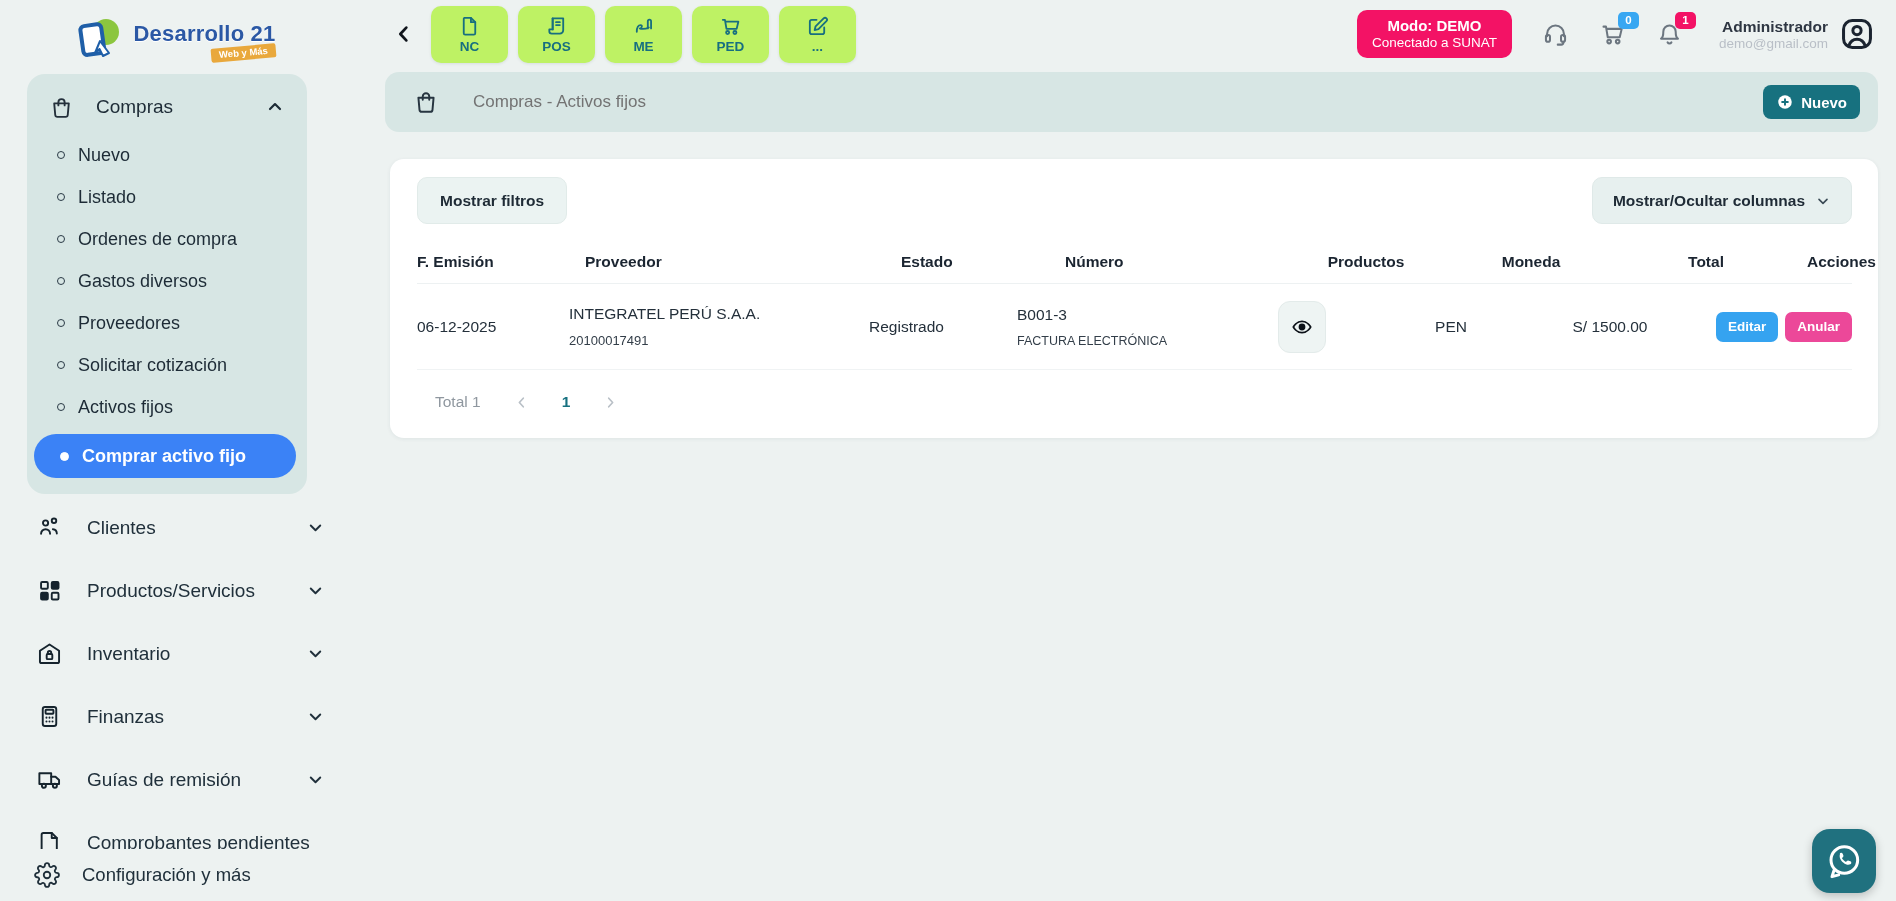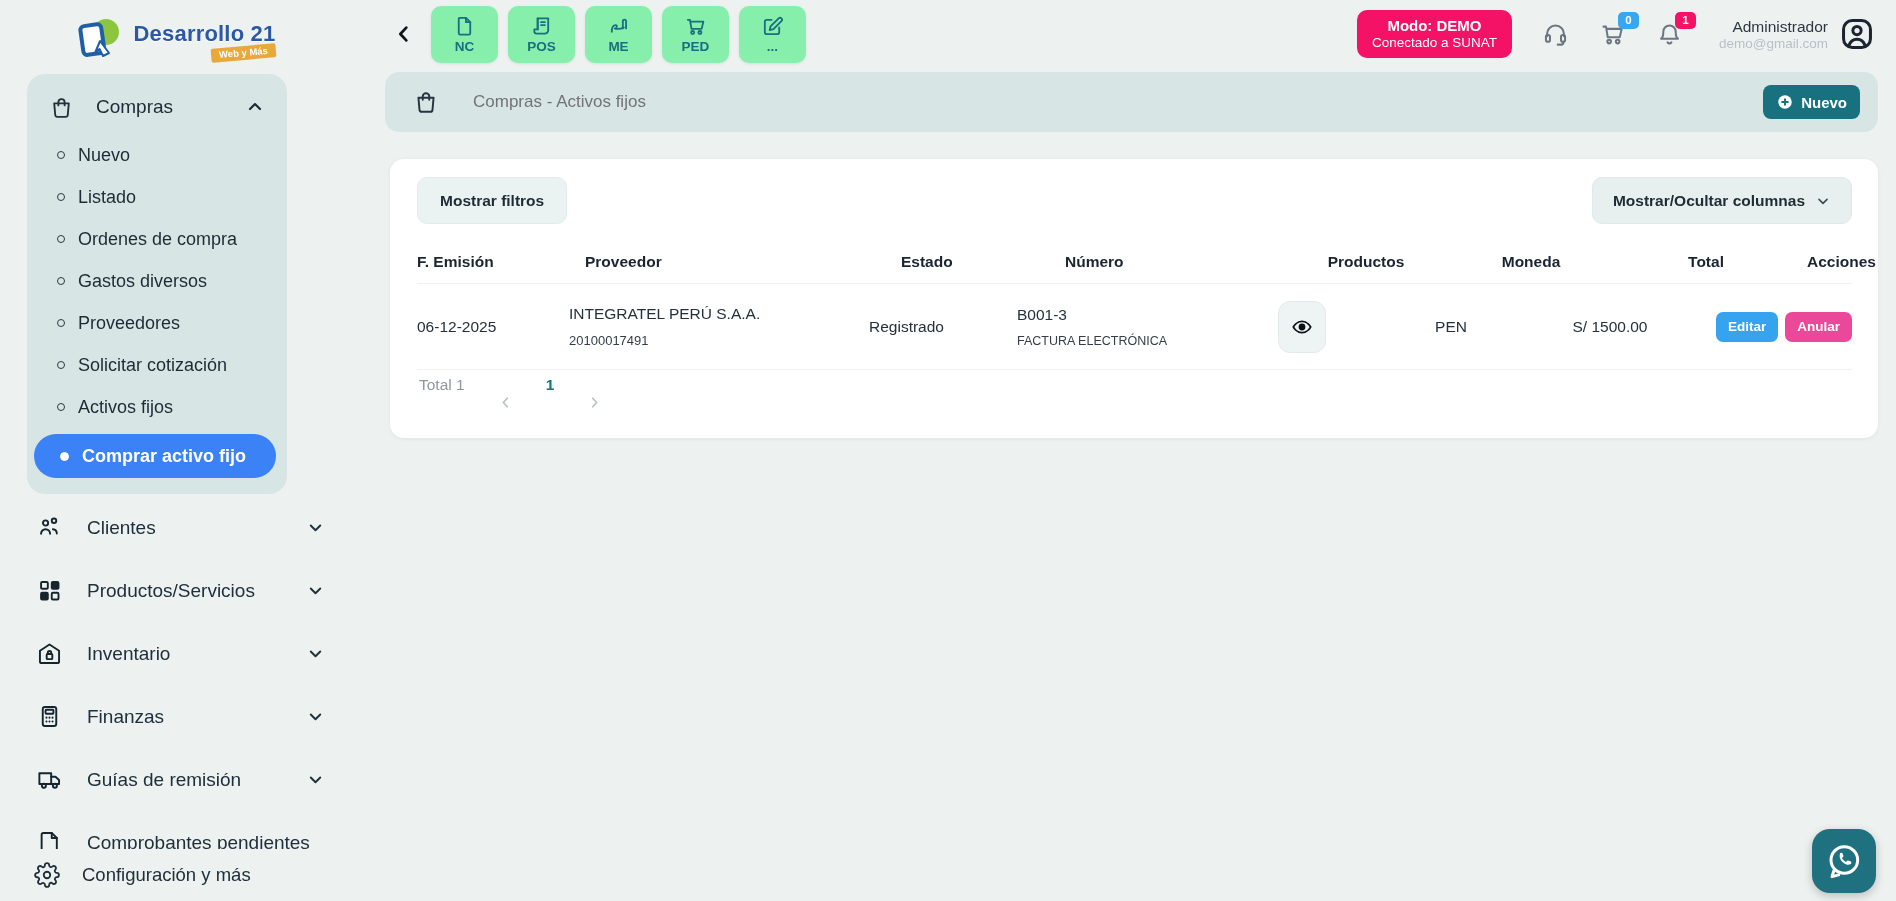--- a/index.html
+++ b/index.html
@@ -13,21 +13,21 @@
   }
   svg { display:block; }
 
   
   .sidebar { flex:0 0 351px; width:351px; height:100%; position:relative; overflow:hidden; }
   .brand { height:72px; display:flex; align-items:center; justify-content:center; gap:8px; padding-top:8px; cursor:pointer; }
   .brand-text { position:relative; }
   .brand-name { font-size:22px; font-weight:800; color:#2b58a5; letter-spacing:.2px; text-shadow:0 1px 0 #fff; }
   .brand-tag { width:max-content; margin-left:auto; margin-top:-1px; background:#e9a83c; color:#fff; font-size:9.5px; font-weight:700; padding:1px 8px 2px; border-radius:2px; transform:rotate(-5deg); }
 
-  .panel { margin:2px 0 0 27px; width:260px; background:#d7e6e4; border-radius:18px; padding:12px 0 16px; }
+  .panel { margin:2px 0 0 27px; width:280px; background:#d7e6e4; border-radius:18px; padding:12px 0 16px; }
   .panel-head { display:flex; align-items:center; gap:22px; height:42px; padding:0 22px; cursor:pointer; }
   .panel-head .p-label { font-size:19px; color:#1d2b36; }
   .panel-head .chev { margin-left:auto; color:#1d2b36; }
   .panel-items { list-style:none; margin-top:6px; }
   .panel-items li { height:42px; display:flex; align-items:center; gap:13px; padding-left:30px; font-size:18px; color:#1d2b36; cursor:pointer; }
   .dot { flex:0 0 auto; width:8px; height:8px; border:1.6px solid #2a3a46; border-radius:50%; }
   .active-pill { margin:6px 11px 0 7px; height:44px; background:#3b82f6; border-radius:22px; display:flex; align-items:center; gap:13px; padding-left:26px; color:#fff; font-weight:700; font-size:18px; cursor:pointer; }
   .active-pill .dot { width:9px; height:9px; background:#fff; border-color:#fff; }
 
   .nav { margin-top:2px; }
@@ -36,34 +36,34 @@
   .nav-row .chev { margin-left:auto; color:#20303b; }
 
   .side-footer { position:absolute; left:0; right:0; bottom:0; height:52px; background:#edf2f1; display:flex; align-items:center; gap:22px; padding-left:34px; font-size:18.5px; color:#20303b; cursor:pointer; }
 
   
   .main { flex:1; display:flex; flex-direction:column; min-width:0; }
 
   .topbar { height:64px; display:flex; align-items:center; padding:4px 20px 0 42px; }
   .back-btn { background:none; border:none; color:#10151c; cursor:pointer; padding:0; }
   .shortcuts { display:flex; gap:10px; margin-left:16px; }
-  .shortcut { width:67px; height:57px; background:#86efac; border:none; border-radius:10px; box-shadow:0 1px 3px rgba(30,60,70,.10); display:flex; flex-direction:column; align-items:center; justify-content:center; color:#176f80; cursor:pointer; }
+  .shortcut { width:77px; height:57px; background:#bef264; border:none; border-radius:10px; box-shadow:0 1px 3px rgba(30,60,70,.10); display:flex; flex-direction:column; align-items:center; justify-content:center; color:#176f80; cursor:pointer; }
   .shortcut .lbl { font-size:13.5px; font-weight:700; margin-top:1px; color:#176f80; font-family:"Liberation Sans", sans-serif; }
 
   .mode-badge { margin-left:auto; background:#f31265; color:#fff; border-radius:10px; text-align:center; padding:7px 15px 8px; cursor:default; }
   .mode-badge .l1 { font-size:15px; font-weight:700; }
   .mode-badge .l2 { font-size:13.5px; margin-top:1px; }
 
   .top-icon { position:relative; margin-left:30px; background:none; border:none; color:#6c7680; cursor:pointer; padding:0; }
   .badge { position:absolute; top:-9px; right:-13px; min-width:21px; height:17px; border-radius:5px; color:#fff; font-size:11.5px; font-weight:700; display:flex; align-items:center; justify-content:center; padding:0 5px; }
   .badge.blue { background:#38a7f2; }
   .badge.pink { background:#f31265; }
 
   .user { margin-left:36px; text-align:right; cursor:pointer; }
-  .user .name { font-size:15.5px; font-weight:400; color:#2e3642; }
+  .user .name { font-size:15.5px; font-weight:700; color:#2e3642; }
   .user .email { font-size:13.5px; color:#b9bfc7; }
   .avatar { margin-left:10px; background:none; border:none; color:#1b2430; cursor:pointer; padding:0; }
 
   .breadcrumb { margin:8px 18px 0 34px; height:60px; background:#d7e6e4; border-radius:14px; display:flex; align-items:center; padding:0 18px 0 28px; }
   .breadcrumb .b-icon { color:#273540; }
   .breadcrumb .title { margin-left:34px; font-size:17px; color:#737373; }
   .btn-nuevo { margin-left:auto; background:#17717f; color:#fff; height:34px; border:none; border-radius:8px; display:flex; align-items:center; gap:7px; padding:0 13px; font-size:15px; font-weight:700; cursor:pointer; font-family:"Liberation Sans", sans-serif; }
 
   .card { margin:27px 18px 0 39px; background:#fff; border-radius:14px; padding:18px 26px 10px 27px; box-shadow:0 1px 4px rgba(30,60,70,.07); }
   .card-top { display:flex; align-items:center; }
@@ -76,21 +76,21 @@
   .tr.row { min-height:86px; border-bottom:1px solid #f0f3f4; font-size:15.5px; color:#24303b; }
   .c-center { text-align:center; }
   .c-right { text-align:right; }
   .cell .sub { font-size:13px; margin-top:10px; color:#333e49; }
   .cell .sub.upper { font-size:12.5px; }
   .btn-eye { width:48px; height:52px; border-radius:12px; background:#eef4f3; border:1px solid #e3ebea; display:flex; align-items:center; justify-content:center; margin:0 auto; color:#0c1118; cursor:pointer; }
   .actions { display:flex; gap:7px; justify-content:flex-end; }
   .btn-edit { background:#35a3f0; border:none; color:#fff; height:30px; border-radius:7px; padding:0 12px; font-size:13.5px; font-weight:600; cursor:pointer; font-family:Liberation Sans, sans-serif; }
   .btn-anular { background:#ec4899; border:none; color:#fff; height:30px; border-radius:7px; padding:0 12px; font-size:13.5px; font-weight:600; cursor:pointer; font-family:"Liberation Sans", sans-serif; }
 
-  .pagination { height:52px; margin-top:6px; display:flex; gap:32px; padding-left:2px; font-size:15.5px; color:#8f979f; }
+  .pagination { height:52px; margin-top:6px; display:flex; align-items:center; gap:32px; padding-left:2px; font-size:15.5px; color:#8f979f;margin-left:16px; }
   .pg-btn { background:none; border:none; color:#b9c0c7; cursor:pointer; padding:0; }
   .pg-page { color:#177180; font-weight:700; cursor:pointer; }
 
   .whatsapp { position:fixed; right:20px; bottom:8px; width:64px; height:64px; border-radius:18px; background:#20717f; border:none; display:flex; align-items:center; justify-content:center; box-shadow:0 3px 10px rgba(0,0,0,.22); cursor:pointer; }
 </style>
 </head>
 <body>
 
 <aside class="sidebar">
   <div class="brand">

